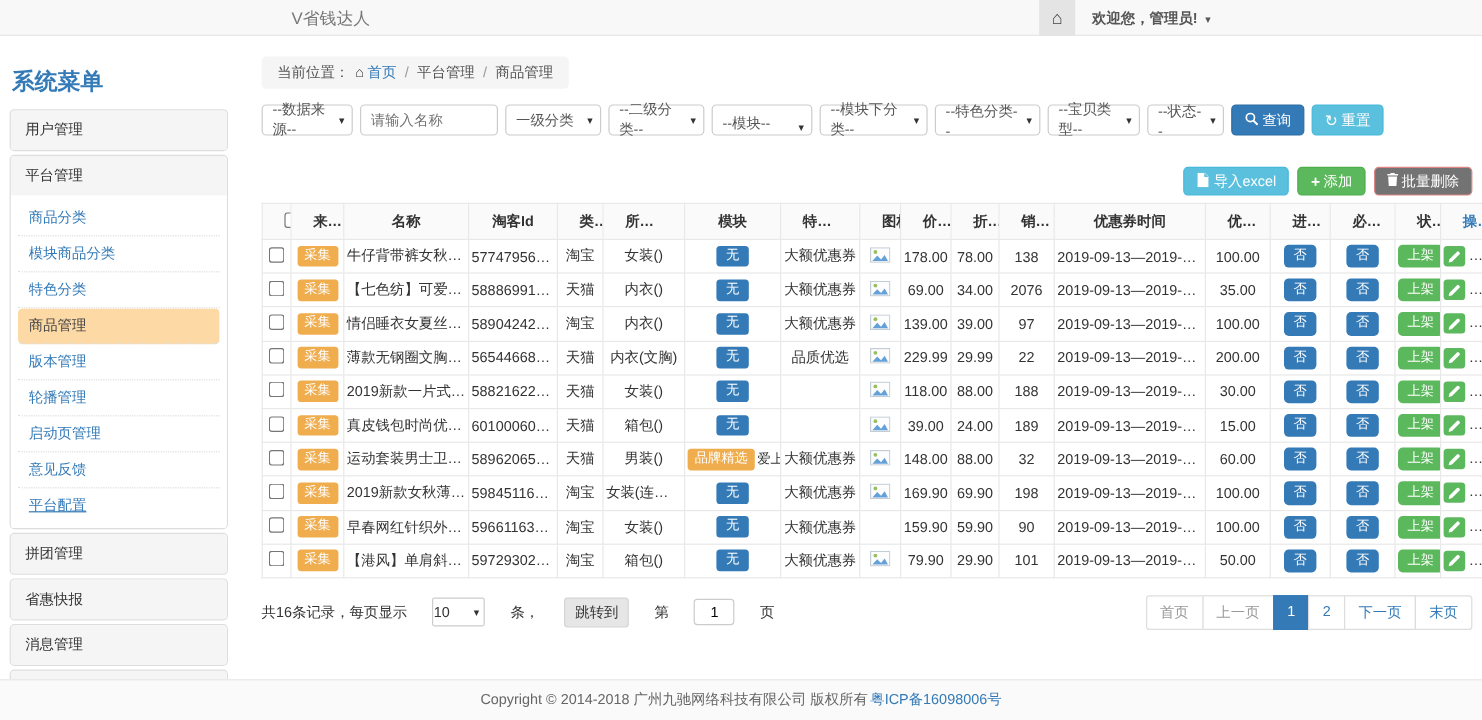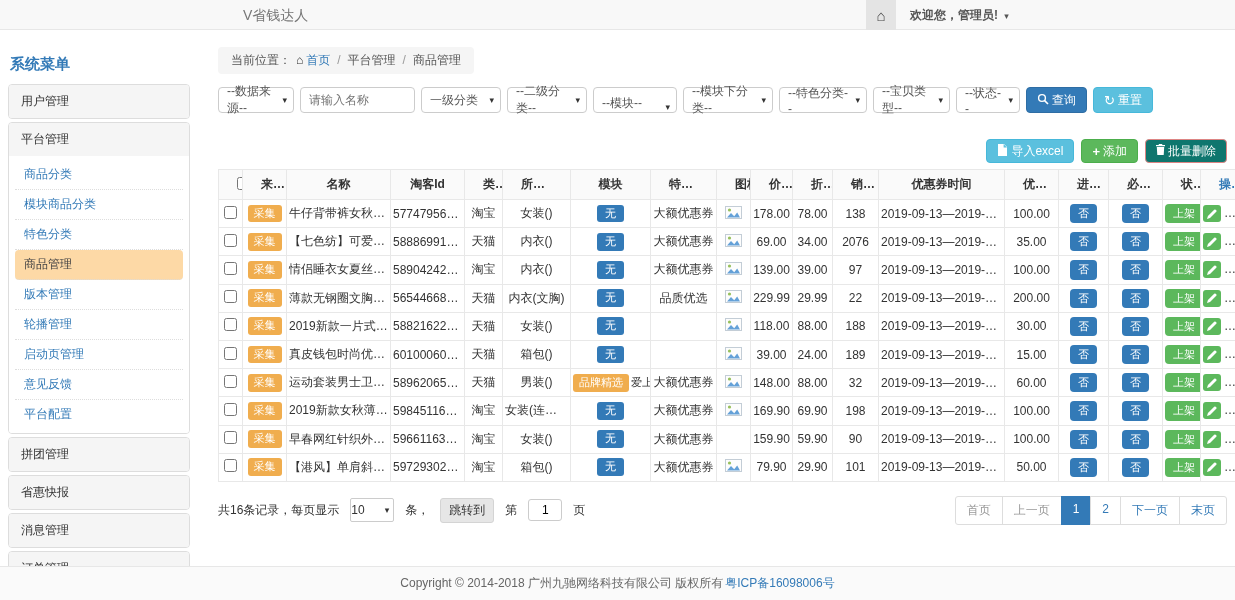--- a/index.html
+++ b/index.html
@@ -15,46 +15,46 @@
   .topbar { height:30px; background:#f8f8f8; border-bottom:1px solid #e7e7e7; position:relative; }
   .app-title { position:absolute; left:243px; top:0; line-height:30px; font-size:14px; color:#777; }
   .topbar-right { position:absolute; left:866px; top:0; height:30px; display:flex; align-items:center; }
   .home-btn { width:30px; height:30px; background:#e4e4e4; display:flex; align-items:center; justify-content:center; font-size:15px; color:#444; cursor:pointer; }
   .welcome { margin-left:14px; color:#555; cursor:pointer;font-weight:bold; }
   .caret { font-size:9px; color:#555; margin-left:3px; }
 
   
   .layout { display:flex; align-items:flex-start; }
   .sidebar { width:182px; flex:none; margin:25px 0 0 8px; }
-  .side-title { color:#337ab7; font-weight:bold; font-size:15px; margin:0 0 10px 2px; }
+  .side-title { color:#337ab7; font-weight:bold; font-size:19px; margin:0 0 10px 2px; }
   .panel { border:1px solid #ddd; border-radius:4px; margin-bottom:3px; overflow:hidden; background:#fff; }
   .panel-head { background:#f5f5f5; padding:8px 12px; color:#333; cursor:pointer; }
   .panel-body { padding:4px 6px; background:#fff; }
   .side-item { color:#337ab7; padding:6px 9px; border-bottom:1px dotted #ddd; cursor:pointer; }
-  .side-item:last-child { border-bottom:none; }
+  .side-item:last-child { border-bottom:none;text-decoration:underline; }
   .side-item.active { background:#fdd9a6; border-radius:4px; color:#444; }
 
   .main { flex:1; margin:17px 8px 0 28px; }
 
   
   .breadcrumb { display:inline-block; background:#f5f5f5; border-radius:4px; padding:5px 13px; color:#555; }
   .bc-home { margin:0 3px 0 5px; color:#333; }
   .bc-link { color:#337ab7; cursor:pointer; }
   .bc-sep { color:#999; margin:0 7px; }
 
   
   .filter-row { margin-top:13px; display:flex; align-items:center; gap:6px; }
   .sel { height:26px; border:1px solid #ccc; border-radius:4px; background:#fff; display:flex; align-items:center; justify-content:space-between; padding:0 6px 0 8px; color:#555; cursor:pointer; flex:none; }
   .sel-caret { font-size:9px; color:#333; margin-left:4px; }
   .txt { height:26px; border:1px solid #ccc; border-radius:4px; padding:0 8px; color:#555; flex:none; font-family:inherit; font-size:12px; }
   .btn { height:26px; border-radius:4px; border:1px solid transparent; color:#fff; display:inline-flex; align-items:center; gap:3px; padding:0 10px; font-size:12px; cursor:pointer; font-family:inherit; flex:none; }
   .btn-primary { background:#337ab7; border-color:#2e6da4; }
   .btn-info { background:#5bc0de; border-color:#46b8da; }
   .btn-success { background:#5cb85c; border-color:#4cae4c; }
-  .btn-danger { background:#0f766e; border-color:#dd8584; }
+  .btn-danger { background:#737373; border-color:#dd8584; }
   .refresh-glyph { font-size:13px; line-height:1; }
 
   
   .toolbar { margin-top:26px; display:flex; justify-content:flex-end; gap:7px; width:1009px; }
   .toolbar .btn { height:24px; }
   .plus { font-size:13px; font-weight:bold; line-height:1; }
 
   
   .grid { margin-top:6px; border-collapse:collapse; width:1009px; table-layout:fixed; }
   .grid th, .grid td { border:1px solid #e8e8e8; text-align:center; padding:4px 2px; overflow:hidden; white-space:nowrap; text-overflow:ellipsis; }
@@ -67,21 +67,21 @@
   .pill-btn { display:inline-block; border-radius:4px; color:#fff; font-size:11px; padding:3px 8px; cursor:pointer; line-height:1.2; }
   .pill-blue { background:#337ab7; }
   .pill-green { background:#5cb85c; }
   .icon-btn { display:inline-flex; align-items:center; justify-content:center; width:18px; height:17px; border-radius:3px; cursor:pointer; vertical-align:middle; }
   .icon-btn.green { background:#5cb85c; margin-right:3px; }
   .icon-btn.red { background:#d9534f; }
   input[type=checkbox] { margin:0; width:13px; height:13px; cursor:pointer; }
 
   
   .pager-row { margin-top:14px; display:flex; align-items:center; justify-content:space-between; width:1009px; }
-  .pager-left { display:flex; align-items:center; gap:11px; color:#333; }
+  .pager-left { display:flex; align-items:center; gap:21px; color:#333; }
   .mini-sel { width:44px; height:24px; border:1px solid #ccc; border-radius:2px; display:flex; align-items:center; justify-content:space-between; padding:0 4px 0 0; background:#fff; cursor:pointer; }
   .jump-btn { background:#e6e6e6; border:1px solid #d4d4d4; border-radius:3px; padding:3px 8px; cursor:pointer; color:#333; font-family:inherit; font-size:12px; }
   .jump-input { width:34px; height:22px; border:1px solid #ccc; border-radius:3px; text-align:center; font-family:inherit; font-size:12px; }
   .pager-right { display:flex; }
   .pg { border:1px solid #ddd; background:#fff; padding:5px 11px; margin-left:-1px; color:#337ab7; cursor:pointer; font-size:12px; }
   .pg.muted { color:#999; }
   .pg.active { background:#337ab7; color:#fff; border-color:#337ab7; }
   .pg:first-child { border-radius:3px 0 0 3px; margin-left:0; }
   .pg:last-child { border-radius:0 3px 3px 0; }
 

